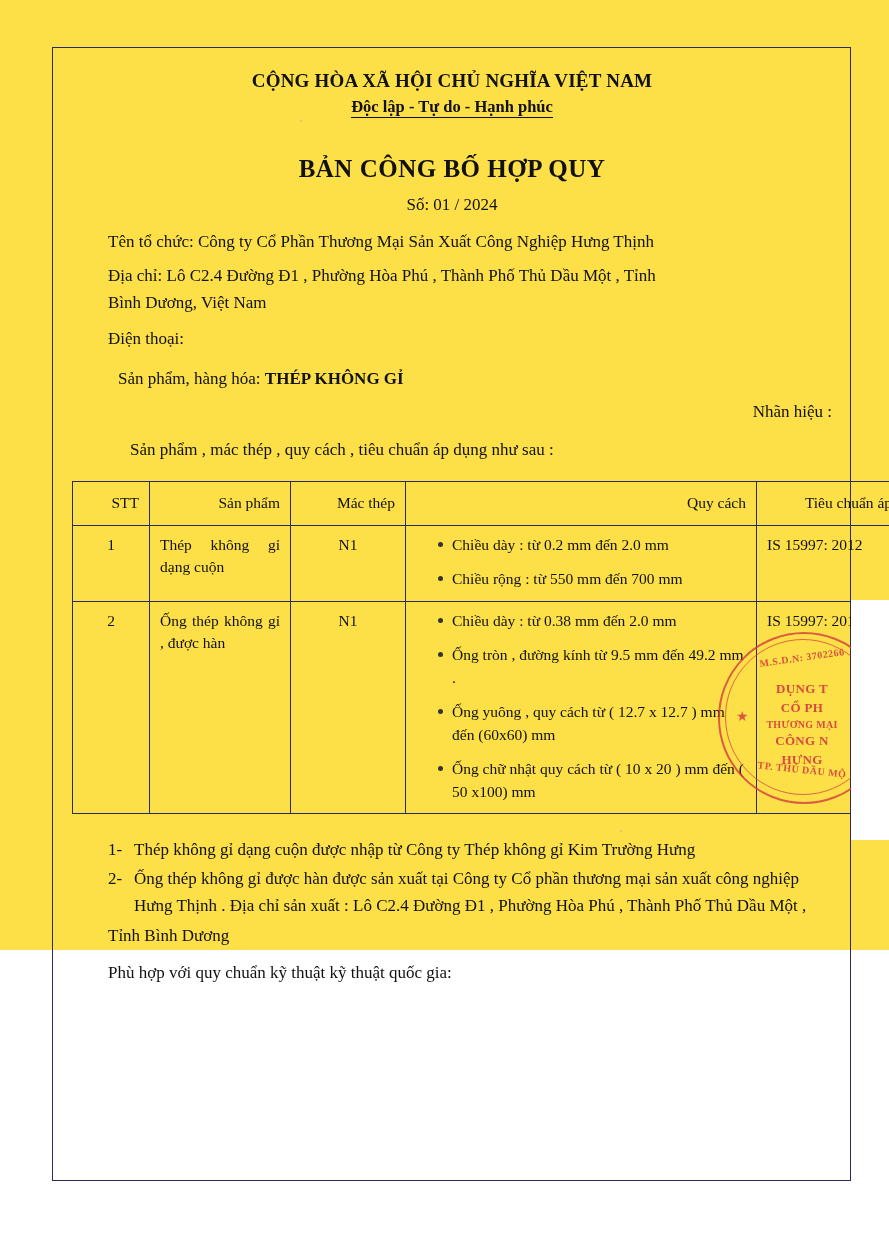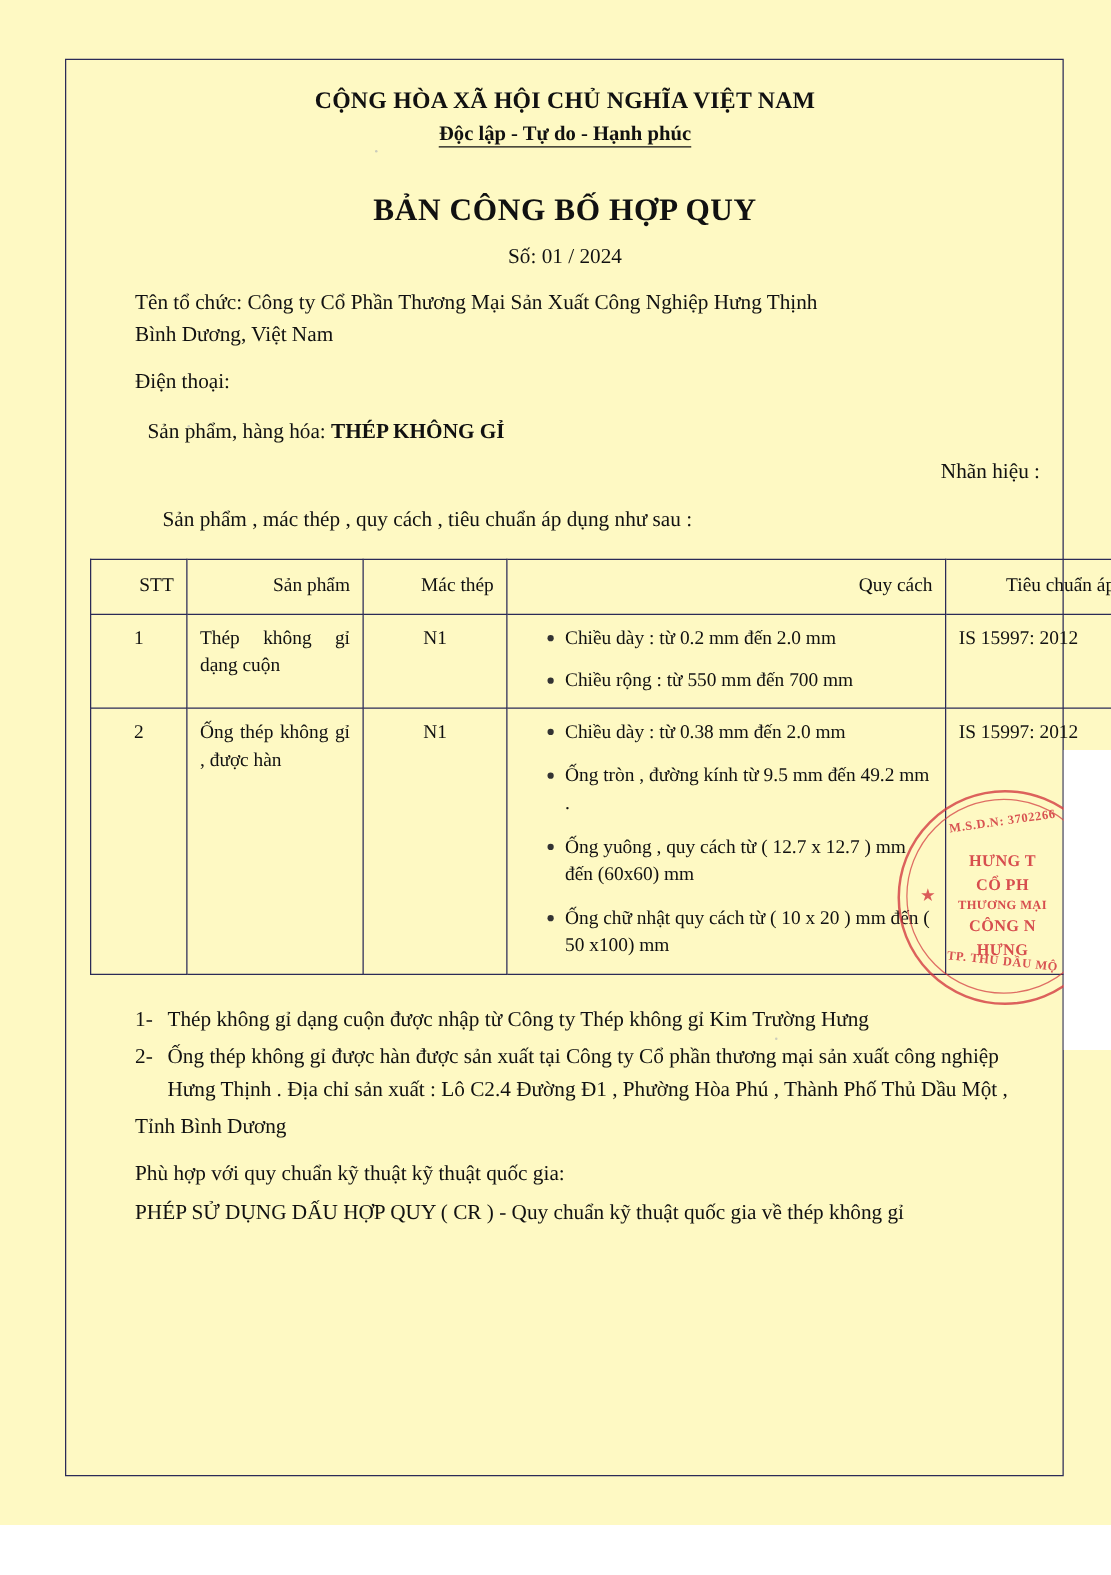--- a/index.html
+++ b/index.html
@@ -12,22 +12,22 @@
     height: 1260px;
     font-family: "Liberation Serif", serif;
     color: #111111;
     position: relative;
     overflow: hidden;
   }
   .page {
     position: absolute;
     left: 0; top: 0;
     width: 889px;
-    height: 1220px;
-    background: #fef9c3;
+    height: 950px;
+    background: #fde047;
   }
   
   .doc-border {
     position: absolute;
     left: 52px;
     top: 47px;
     width: 799px;
     height: 1134px;
     border: 1px solid #2b2b57;
     box-sizing: border-box;
@@ -239,20 +239,21 @@
 
   <div class="content">
 
     <div class="center national-title">CỘNG HÒA XÃ HỘI CHỦ NGHĨA VIỆT NAM</div>
     <div class="center national-sub"><span>Độc lập - Tự do - Hạnh phúc</span></div>
 
     <div class="center doc-title">BẢN CÔNG BỐ HỢP QUY</div>
     <div class="center doc-number">Số: 01 / 2024</div>
 
     <div class="para">Tên tổ chức: Công ty Cổ Phần Thương Mại Sản Xuất Công Nghiệp Hưng Thịnh</div>
+    <div class="para" style="margin-top:8px;">Địa chỉ: Lô C2.4 Đường Đ1 , Phường Hòa Phú , Thành Phố Thủ Dầu Một , Tỉnh</div>
     <div class="para" style="margin-top:0;padding-left:36px;">Bình Dương, Việt Nam</div>
     <div class="para" style="margin-top:10px;">Điện thoại:</div>
 
     <div class="para indent-more" style="margin-top:14px;">
       <span>Sản phẩm, hàng hóa:</span>
       <b>THÉP KHÔNG GỈ</b>
     </div>
     <div class="para indent-more" style="margin-top:6px;text-align:right;">Nhãn hiệu :</div>
     <div class="para indent-most" style="margin-top:12px;">Sản phẩm , mác thép , quy cách , tiêu chuẩn áp dụng như sau :</div>
 
@@ -304,33 +305,32 @@
       <div class="note" style="margin-top:2px;">
         <div class="num">2-</div>
         <div class="body">Ống thép không gỉ được hàn được sản xuất tại Công ty Cổ phần thương mại sản xuất công nghiệp Hưng Thịnh . Địa chỉ sản xuất : Lô C2.4 Đường Đ1 , Phường Hòa Phú , Thành Phố Thủ Dầu Một ,</div>
       </div>
       <div class="note-cont" style="padding-left:0;">Tỉnh Bình Dương</div>
     </div>
 
     <div class="tail">
       <div>Phù hợp với quy chuẩn kỹ thuật kỹ thuật quốc gia:</div>
       <div class="block2">
-        <span style="display:block;">PHÉP SỬ DỤNG DẤU HỢP QUY ( CR ) -  Quy chuẩn kỹ thuật quốc gia về thép không gỉ</span>
       </div>
     </div>
 
   </div>
 
   <div class="stamp">
     <div class="ring"></div>
     <div class="ring2"></div>
     <div class="star">★</div>
     <div class="arc-top">M.S.D.N: 3702266</div>
     <div class="lines">
-      <div>HƯNG T</div>
+      <div>DỤNG T</div>
       <div>CỔ PH</div>
       <div class="small">THƯƠNG MẠI</div>
       <div>CÔNG N</div>
       <div>HƯNG</div>
     </div>
     <div class="arc-bot">TP. THỦ DẦU MỘ</div>
   </div>
   <div class="stamp-mask"></div>
 
   <div class="speck" style="left:300px;top:120px;width:2px;height:2px;"></div>

